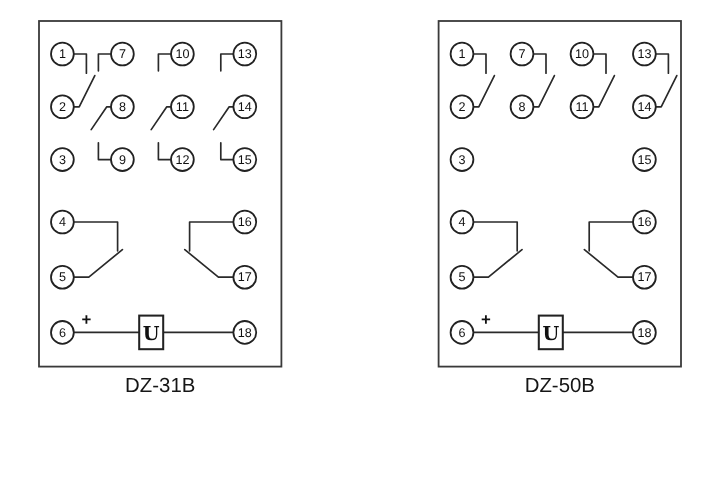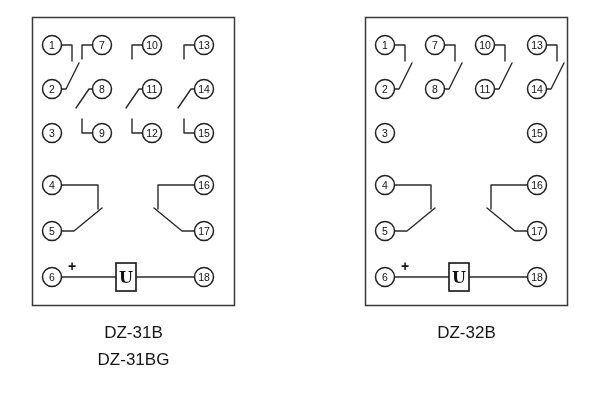--- a/index.html
+++ b/index.html
@@ -7,21 +7,21 @@
   .wrap{display:flex;justify-content:center;gap:126px;padding-top:15px}
   .panel{display:flex;flex-direction:column;align-items:center}
   svg{display:block}
   .frame{fill:none;stroke:#3a3a3a;stroke-width:1.5}
   .term{fill:#ffffff;stroke:#222222;stroke-width:1.5}
   .tnum{font-size:10.5px;fill:#111111;text-anchor:middle;font-family:"Liberation Sans",sans-serif}
   .wire{fill:none;stroke:#2a2a2a;stroke-width:1.4;stroke-linecap:round;stroke-linejoin:round}
   .coilrect{fill:#ffffff;stroke:#222222;stroke-width:1.7}
   .coilU{font-size:16px;text-anchor:middle;fill:#111111;font-family:"DejaVu Serif",serif;font-weight:bold}
   .plus{font-size:14px;text-anchor:middle;fill:#111111;font-weight:bold}
-  .lbl{margin-top:11px;text-align:center;font-size:17px;color:#161616;line-height:27px}
+  .lbl{margin-top:0;text-align:center;font-size:17px;color:#161616;line-height:27px}
 </style>
 </head>
 <body>
 
 <div class="wrap">
 
   <div class="panel">
     <svg width="207" height="293" viewBox="0 0 207 293">
       <rect class="frame" x="2.5" y="2.5" width="202" height="288"></rect>
 
@@ -128,21 +128,20 @@
           <circle class="term" cx="22" cy="262" r="9.5"></circle>
           <text class="tnum" x="22" y="265.5">6</text>
         </g>
       <g>
           <circle class="term" cx="174" cy="262" r="9.5"></circle>
           <text class="tnum" x="174" y="265.5">18</text>
         </g>
     </svg>
     <div class="lbl">
       <div>DZ-31B</div>
-      <div>DZ-31BG</div>
     </div>
   </div>
 
   <div class="panel">
     <svg width="207" height="293" viewBox="0 0 207 293">
       <rect class="frame" x="2.5" y="2.5" width="202" height="288"></rect>
 
       <g>
         <path class="wire" d="M31.5 30 H42 V46"></path>
         <path class="wire" d="M31.5 74 H36 L49 48"></path>
@@ -234,17 +233,17 @@
       <g>
           <circle class="term" cx="22" cy="262" r="9.5"></circle>
           <text class="tnum" x="22" y="265.5">6</text>
         </g>
       <g>
           <circle class="term" cx="174" cy="262" r="9.5"></circle>
           <text class="tnum" x="174" y="265.5">18</text>
         </g>
     </svg>
     <div class="lbl">
-      <div>DZ-32B</div>
+      <div>DZ-50B</div>
     </div>
   </div>
 
 </div>
 
 </body></html>

